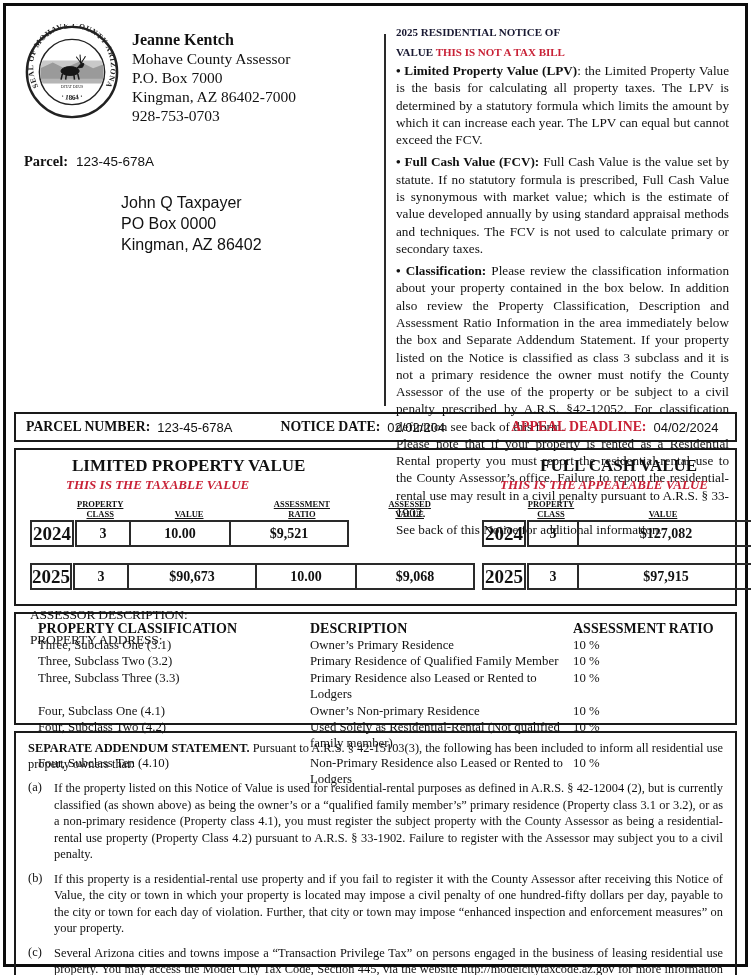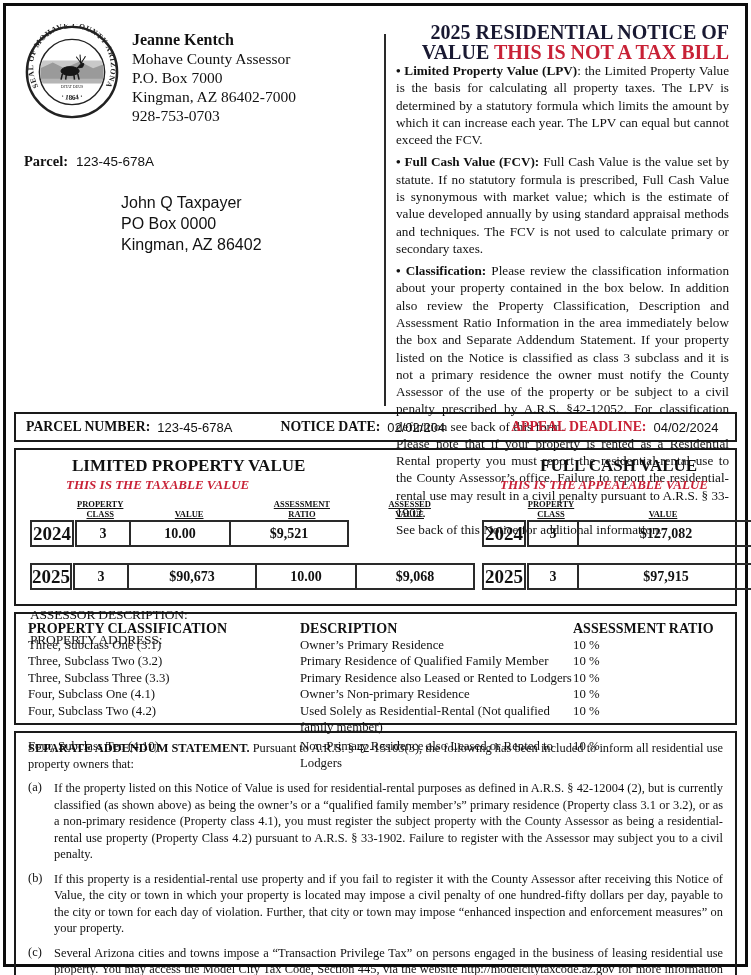--- a/index.html
+++ b/index.html
@@ -17,21 +17,21 @@
   .assessor-name { font-weight:bold; font-size:16px; }
   .parcel-line { margin-top:28px; font-size:14.5px; }
   .parcel-label { font-weight:bold; }
   .parcel-value { font-family:"Liberation Sans", sans-serif; font-size:13.5px; padding-left:8px; }
   .mail-address { margin-left:97px; margin-top:22px; font-family:"Liberation Sans", sans-serif;
                   font-size:16px; line-height:21px; }
 
   .v-divider { width:2px; background:#2a2a2a; margin-top:24px; height:372px; }
 
   .right-col { flex:1; padding:12px 10px 0 10px; }
-  .notice-title { text-align:right; font-weight:bold; font-size:20px; line-height:20px; color:#191932; }
+  .notice-title { text-align:left; font-weight:bold; font-size:11px; line-height:20px; color:#191932; }
   .red { color:#c82136; }
   .right-col p { font-size:13.2px; line-height:1.31; text-align:justify; margin-top:5px; }
   .right-col p.tight { margin-top:0; }
   .lead { font-weight:bold; }
 
   
   .parcel-bar { margin:4px 2px 0 2px; border:2px solid #1a1a1a; height:30px;
                 display:flex; align-items:center; padding:0 10px; font-size:13.8px; }
   .pb-label { font-weight:bold; white-space:nowrap; }
   .pb-value { font-family:"Liberation Sans", sans-serif; font-size:13px; padding-left:7px; white-space:nowrap; }
@@ -64,21 +64,21 @@
   .w-class  { width:52px; }
   .w-value  { width:128px; }
   .w-ratio  { width:100px; }
   .w-assess { width:118px; }
   .f-class  { width:48px; }
   .f-value  { width:176px; }
   .addr-labels { padding-left:14px; margin-top:12px; font-size:13.5px; line-height:25px;
                  font-stretch:condensed; letter-spacing:-0.2px; }
 
   
-  .class-box { margin:6px 2px 0 2px; border:2px solid #1a1a1a; height:113px; padding:7px 12px 0 12px; }
+  .class-box { margin:6px 2px 0 2px; border:2px solid #1a1a1a; height:113px; padding:7px 12px 0 22px; }
   .class-grid { display:grid; grid-template-columns:272px 1fr 150px; }
   .class-head { font-weight:bold; font-size:14px; }
   .class-head.ratio, .class-cell.ratio { }
   .class-cell { font-size:12.8px; line-height:16.4px; }
 
   
   .addendum-box { margin:6px 2px 0 2px; border:2px solid #1a1a1a; padding:7px 12px 6px 12px; }
   .add-intro { font-size:12.4px; line-height:1.3; text-align:justify; }
   .add-title { font-weight:bold; }
   .add-item { display:flex; margin-top:8px; }

